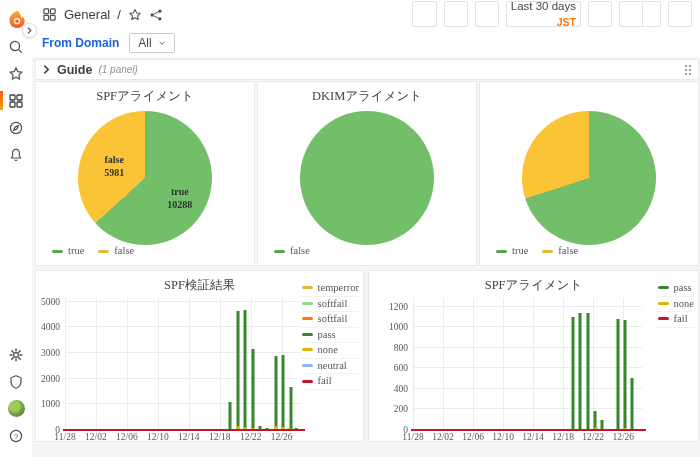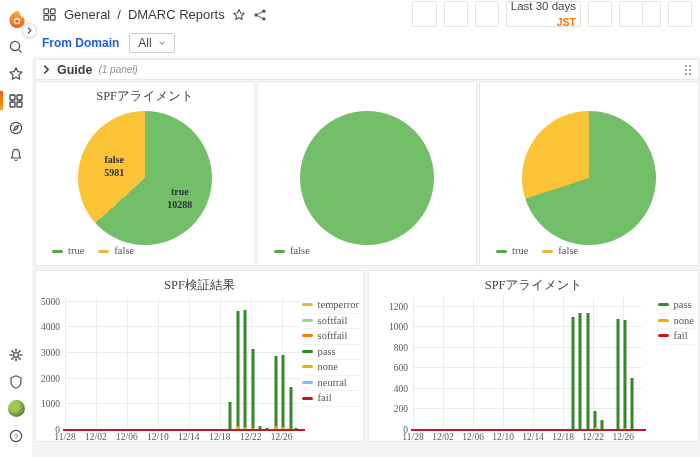--- a/index.html
+++ b/index.html
@@ -77,21 +77,21 @@
   .plot-spf{left:29px;right:62px;}
   .plot-dkim{left:44px;right:56px;}
   .hgrid{position:absolute;left:0;right:0;height:1px;background:#EAEBED;}
   .vgrid{position:absolute;top:0;bottom:0;width:1px;background:#EAEBED;}
   .ylabel{position:absolute;right:calc(100% + 5px);transform:translateY(50%);
     font-size:9.5px;color:#55585C;white-space:nowrap;}
   .xlabel{position:absolute;top:calc(100% + 2px);transform:translateX(-50%);
     font-size:9.5px;color:#55585C;white-space:nowrap;}
   .bar{position:absolute;bottom:0;width:3px;transform:translateX(-50%);}
   .zero-line{position:absolute;left:-2px;right:-4px;bottom:-1px;height:2px;}
-  .legend-v{position:absolute;top:27px;right:4px;}
+  .legend-v{position:absolute;top:10px;right:4px;}
   .legend-v .legend-row{padding:1px 0 2px 0;border-bottom:1px solid #F1F2F3;}
 </style>
 </head>
 <body>
 
 <div class="app">
 
   <aside class="sidebar">
     <div class="side-item">
       <svg class="logo" viewBox="0 0 16 16">
@@ -178,21 +178,20 @@
     <header class="navbar">
       <div class="crumb">
         <svg width="15" height="15" viewBox="0 0 16 16" fill="none" stroke="#4B5056" stroke-width="1.3">
           <rect x="2" y="2" width="5" height="5" rx="0.8"></rect>
             <rect x="9" y="2" width="5" height="5" rx="0.8"></rect>
           <rect x="2" y="9" width="5" height="5" rx="0.8"></rect>
             <rect x="9" y="9" width="5" height="5" rx="0.8"></rect>
         </svg>
         <span class="crumb-text">General</span>
         <span class="crumb-text">/</span>
-        <span class="crumb-text">DMARC Reports</span>
         <svg width="14" height="14" viewBox="0 0 16 16" fill="none" stroke="#4B5056" stroke-width="1.2" stroke-linejoin="round">
           <path d="M8 1.8 L9.8 5.6 L14 6.1 L10.9 9 L11.7 13.2 L8 11.1 L4.3 13.2 L5.1 9 L2 6.1 L6.2 5.6 Z"></path>
         </svg>
         <svg width="14" height="14" viewBox="0 0 16 16" fill="#4B5056">
           <circle cx="12.4" cy="3.6" r="1.9"></circle>
             <circle cx="3.6" cy="8" r="1.9"></circle>
             <circle cx="12.4" cy="12.4" r="1.9"></circle>
           <line x1="5.3" y1="7.1" x2="10.8" y2="4.4" stroke="#4B5056" stroke-width="1.1"></line>
           <line x1="5.3" y1="8.9" x2="10.8" y2="11.6" stroke="#4B5056" stroke-width="1.1"></line>
         </svg>
@@ -312,20 +311,21 @@
                 <span class="legend-label">true</span>
               </div>
               <div class="legend-row">
                 <span class="legend-dash" style="background: rgb(234, 184, 57);"></span>
                 <span class="legend-label">false</span>
               </div>
             </div>
         </section>
 
         <section class="panel">
+          <h2 class="panel-title">DKIMアライメント</h2>
           <div class="pie" style="background: conic-gradient(rgb(115, 191, 105) 0deg, rgb(115, 191, 105) 360deg);"></div>
           <div class="legend-h">
               <div class="legend-row">
                 <span class="legend-dash" style="background: rgb(86, 166, 75);"></span>
                 <span class="legend-label">false</span>
               </div>
             </div>
         </section>
 
         <section class="panel">

